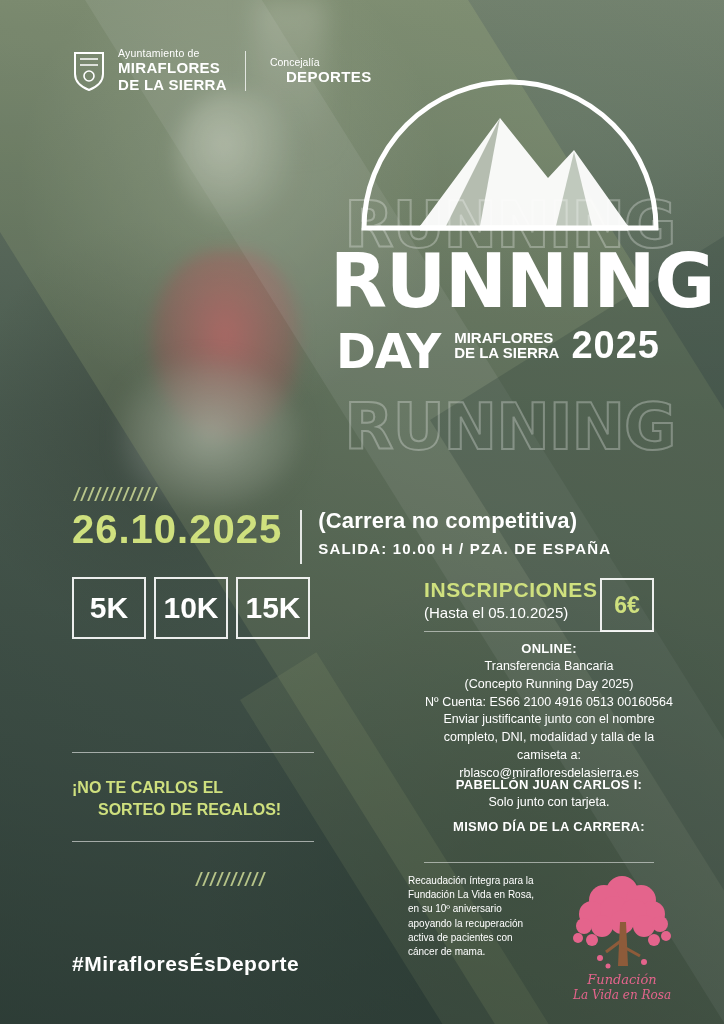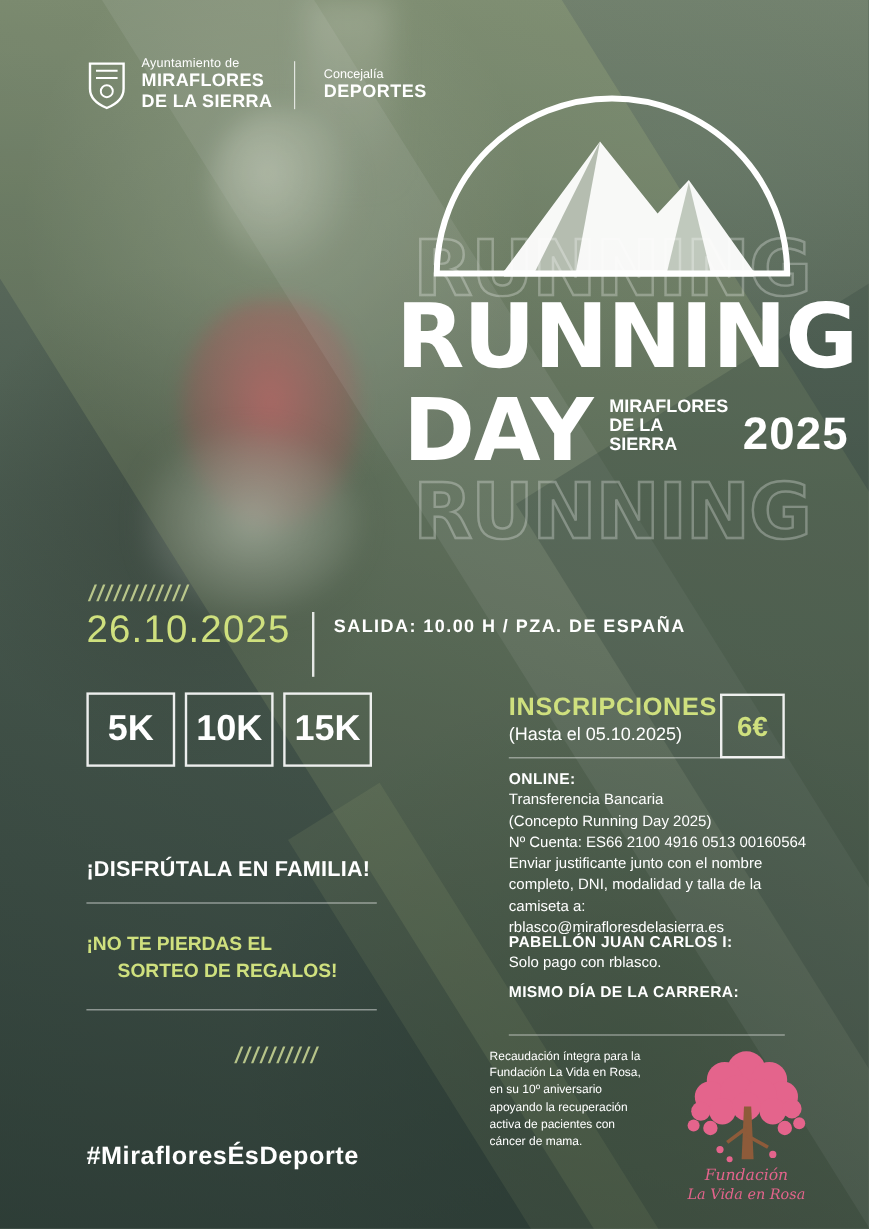--- a/index.html
+++ b/index.html
@@ -85,52 +85,52 @@
   
   .header { position: absolute; left: 72px; top: 48px; display: flex; align-items: center; gap: 12px; }
   .crest { width: 34px; height: 42px; flex: none; }
   .muni { color: #fff; line-height: 1.12; }
   .muni .l1 { font-size: 10.5px; letter-spacing: .2px; }
   .muni .l2 { font-size: 15px; font-weight: bold; letter-spacing: .3px; }
   .muni .l3 { font-size: 15px; font-weight: bold; letter-spacing: .3px; }
   .vline { width: 1px; height: 40px; background: rgba(255,255,255,.75); margin: 0 12px 0 6px; }
   .dept { color: #fff; line-height: 1.15; }
   .dept .d1 { font-size: 10.5px; }
-  .dept .d2 { font-size: 15px; font-weight: bold; letter-spacing: .4px; }
+  .dept .d2 { font-size: 15px; font-weight: bold; letter-spacing: .4px; margin-left: 16px; }
 
   
   .logo-wrap { position: absolute; left: 330px; top: 78px; width: 360px; height: 420px; }
   .ghost {
     position: absolute; width: 100%; text-align: center;
     font-size: 64px; font-weight: 900; letter-spacing: -1px;
     color: transparent; -webkit-text-stroke: 2px rgba(255,255,255,0.28);
     font-family: "DejaVu Sans", sans-serif;
   }
   .ghost-top { top: 110px; }
   .ghost-bot { top: 312px; }
   .mountain { position: absolute; left: 30px; top: 0; width: 300px; height: 190px; }
   .big-run {
     position: absolute; top: 168px; left: 0; width: 100%;
     text-align: center; font-size: 74px; line-height: .95; font-weight: 900;
     color: #fff; letter-spacing: -1px; font-family: "DejaVu Sans", sans-serif;
   }
   .day-row { position: absolute; top: 246px; left: 6px; width: 100%; display: flex; align-items: flex-end; }
-  .day { font-size: 72px; font-weight: 900; color: #fff; letter-spacing: -1px; font-family: "DejaVu Sans", sans-serif; line-height: .95; }
+  .day { font-size: 48px; font-weight: 900; color: #fff; letter-spacing: -1px; font-family: "DejaVu Sans", sans-serif; line-height: .95; }
   .mira { margin: 0 0 14px 14px; color: #fff; font-size: 15px; font-weight: bold; line-height: 1.05; }
   .year { margin: 0 0 8px 12px; color: #fff; font-size: 38px; font-weight: bold; letter-spacing: 1px; }
 
   
   .ticks { position: absolute; display: flex; gap: 5px; }
   .ticks i { display: block; width: 2px; height: 14px; background: rgba(206,218,150,.85); transform: skewX(-22deg); }
   .ticks-1 { left: 76px; top: 487px; }
   .ticks-2 { left: 198px; top: 872px; }
 
   
   .date-row { position: absolute; left: 72px; top: 508px; display: flex; align-items: flex-start; }
-  .date { font-size: 32px; font-weight: normal; color: #cfe07e; letter-spacing: 1px; line-height: 1.05; }
+  .date { font-size: 40px; font-weight: bold; color: #cfe07e; letter-spacing: 1px; line-height: 1.05; }
   .vline2 { width: 2px; height: 54px; background: rgba(255,255,255,.85); margin: 2px 16px 0 18px; }
   .race-lines { color: #fff; }
   .race-1 { font-size: 22px; font-weight: bold; letter-spacing: .2px; }
   .race-2 { font-size: 15px; font-weight: bold; letter-spacing: 1.2px; margin-top: 6px; }
 
   
   .dists { position: absolute; left: 72px; top: 577px; display: flex; gap: 8px; }
   .dist {
     width: 74px; height: 62px; border: 2px solid rgba(255,255,255,.9);
     color: #fff; font-size: 30px; font-weight: bold;
@@ -151,21 +151,21 @@
   .insc-sub { position: absolute; left: 424px; top: 604px; color: #fff; font-size: 15px; font-weight: normal; }
   .price {
     position: absolute; left: 600px; top: 578px; width: 54px; height: 54px;
     border: 2px solid rgba(255,255,255,.9); color: #cfe07e;
     font-size: 23px; font-weight: bold; display: flex; align-items: center; justify-content: center;
   }
   .rline { position: absolute; left: 424px; width: 230px; height: 1px; background: rgba(255,255,255,.5); }
   .rline-1 { top: 631px; }
   .rline-2 { top: 862px; }
 
-  .blk { position: absolute; left: 424px; color: #fff; }
+  .blk { position: absolute; left: 424px; color: #fff; text-align: center; }
   .blk b { display: block; font-size: 13px; font-weight: bold; letter-spacing: .3px; }
   .blk p { font-size: 12.5px; line-height: 1.42; margin-top: 2px; }
   .b-online { top: 641px; width: 250px; }
   .b-pab { top: 777px; width: 250px; }
   .b-mismo { top: 819px; width: 250px; }
   .donation { position: absolute; left: 408px; top: 874px; width: 130px; color: #fff; font-size: 10px; line-height: 1.42; }
 
   
   .tree { position: absolute; left: 556px; top: 866px; width: 132px; height: 120px; }
   .tree-name { position: absolute; left: 556px; top: 944px; width: 132px; text-align: center; color: #e4648c; font-family: "DejaVu Serif", serif; line-height: 1.2; margin-top: 28px; }
@@ -252,34 +252,34 @@
         <i></i>
         <i></i>
         <i></i>
         <i></i>
     </div>
 
     <div class="date-row">
       <div class="date">26.10.2025</div>
       <div class="vline2"></div>
       <div class="race-lines">
+        <div class="race-1">(Carrera no competitiva)</div>
         <div class="race-2">SALIDA: 10.00 H / PZA. DE ESPAÑA</div>
       </div>
     </div>
 
     <div class="dists">
       <div class="dist">5K</div>
       <div class="dist">10K</div>
       <div class="dist">15K</div>
     </div>
 
-    <div class="fam">¡DISFRÚTALA EN FAMILIA!</div>
     <div class="sep"></div>
     <div class="sorteo">
-      <span>¡NO TE PIERDAS EL</span>
+      <span>¡NO TE CARLOS EL</span>
       <span class="ln2">SORTEO DE REGALOS!</span>
     </div>
     <div class="sep2"></div>
 
     <div class="hashtag">#MirafloresÉsDeporte</div>
 
     <div class="insc-title">INSCRIPCIONES</div>
     <div class="insc-sub">(Hasta el 05.10.2025)</div>
     <div class="price">6€</div>
     <div class="rline rline-1"></div>
@@ -288,21 +288,21 @@
       <b>ONLINE:</b>
       <p style="white-space:pre-line;">Transferencia Bancaria
 (Concepto Running Day 2025)
 Nº Cuenta: ES66 2100 4916 0513 00160564
 Enviar justificante junto con el nombre completo, DNI, modalidad y talla de la camiseta a:
 rblasco@mirafloresdelasierra.es</p>
     </div>
 
     <div class="blk b-pab">
       <b>PABELLÓN JUAN CARLOS I:</b>
-      <p>Solo pago con rblasco.</p>
+      <p>Solo junto con tarjeta.</p>
     </div>
 
     <div class="blk b-mismo">
       <b>MISMO DÍA DE LA CARRERA:</b>
     </div>
 
     <div class="rline rline-2"></div>
     <div class="donation">Recaudación íntegra para la Fundación La Vida en Rosa, en su 10º aniversario apoyando la recuperación activa de pacientes con cáncer de mama.</div>
 
     <svg class="tree" viewBox="0 0 132 120">

